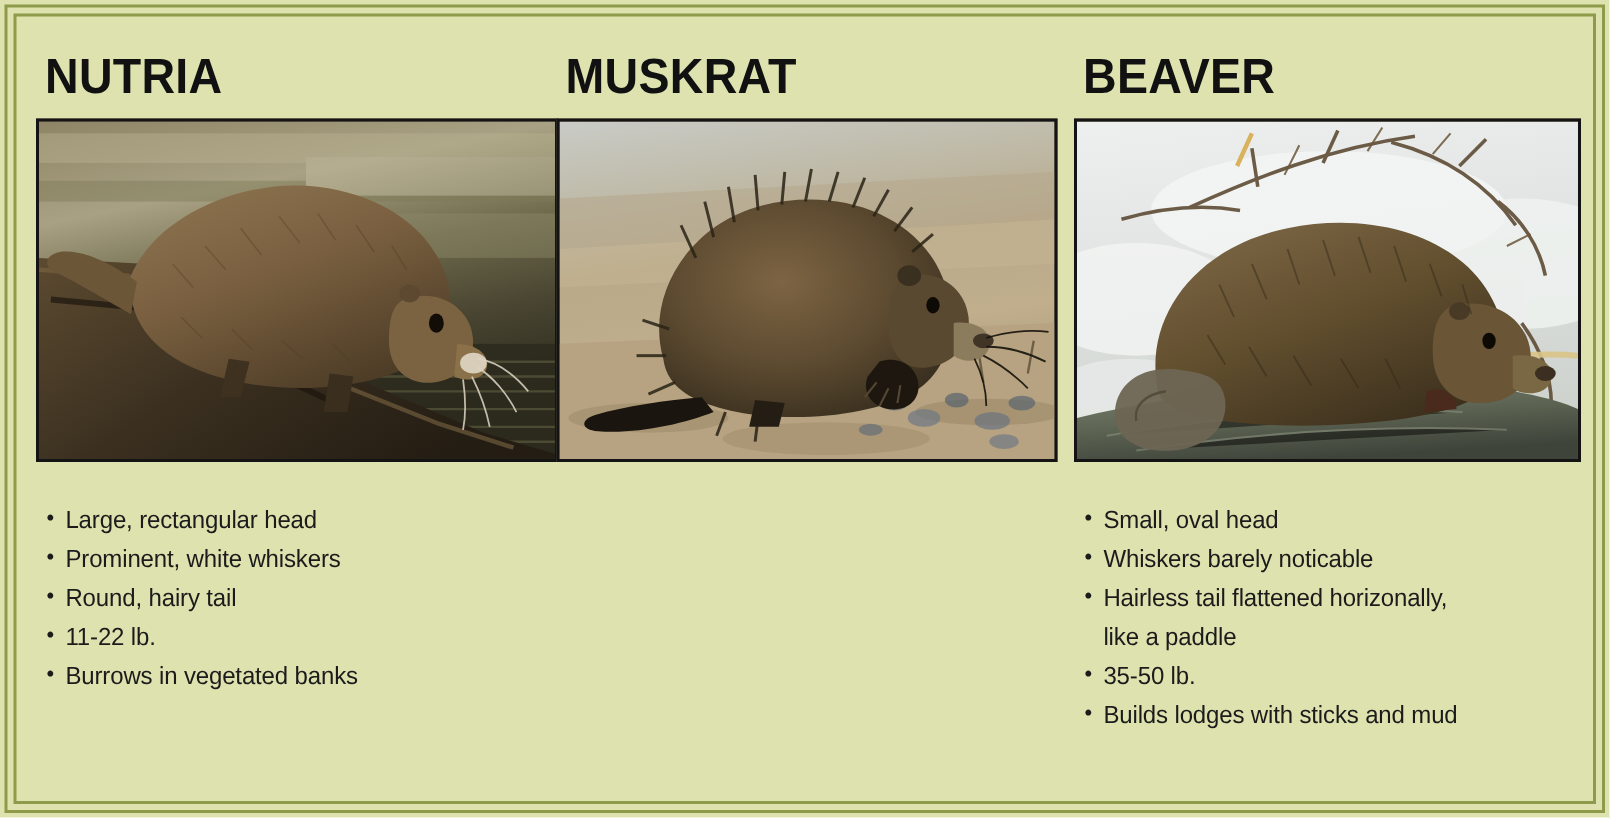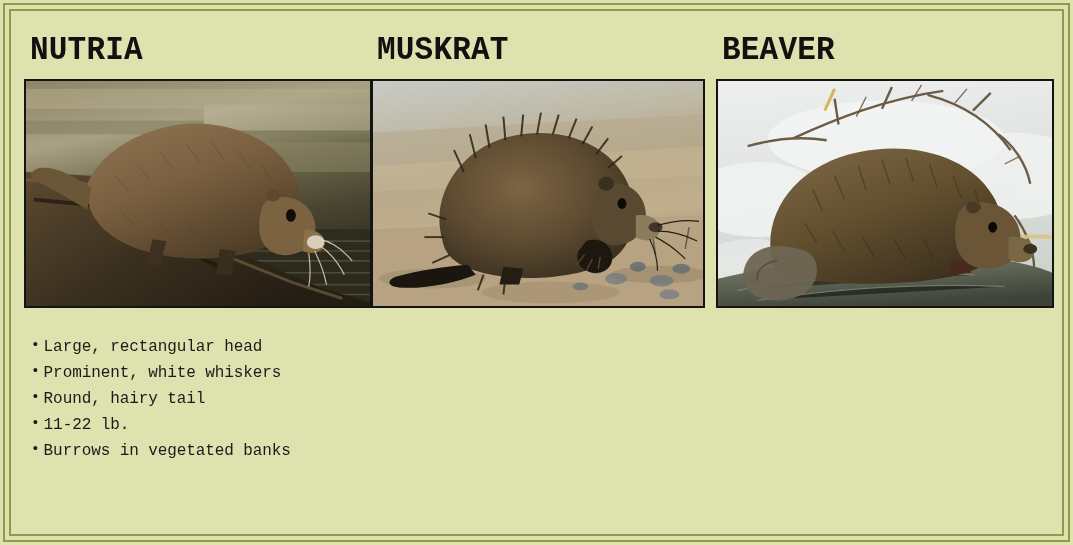--- a/index.html
+++ b/index.html
@@ -37,21 +37,20 @@
   }
 
   .columns {
     position: absolute;
     left: 18px;
     top: 18px;
     right: 18px;
     bottom: 18px;
     display: flex;
     flex-direction: row;
-    font-family: Liberation Mono, monospace;
   }
 
   .column {
     position: relative;
     box-sizing: border-box;
   }
   .col-nutria  { width: 352px; padding-left: 6px; }
   .col-muskrat { width: 345px; padding-left: 1px; }
   .col-beaver  { width: 330px; padding-left: 1px; }
 
@@ -416,16 +415,26 @@
               <path d="M260 110 L266 130"></path>
             <path d="M88 144 L100 164"></path>
               <path d="M116 152 L128 172"></path>
             <path d="M146 158 L158 178"></path>
               <path d="M178 160 L190 180"></path>
             <path d="M208 160 L218 180"></path>
           </g>
         </svg>
       </div>
 
+      <ul class="facts">
+        <li>Small, oval head</li>
+        <li>Whiskers barely noticable</li>
+        <li class="wrapped">
+          <span>Hairless tail flattened horizonally,</span>
+          <span class="cont">like a paddle</span>
+        </li>
+        <li>35-50 lb.</li>
+        <li>Builds lodges with sticks and mud</li>
+      </ul>
     </div>
 
   </div>
 </div>
 
 </body></html>

